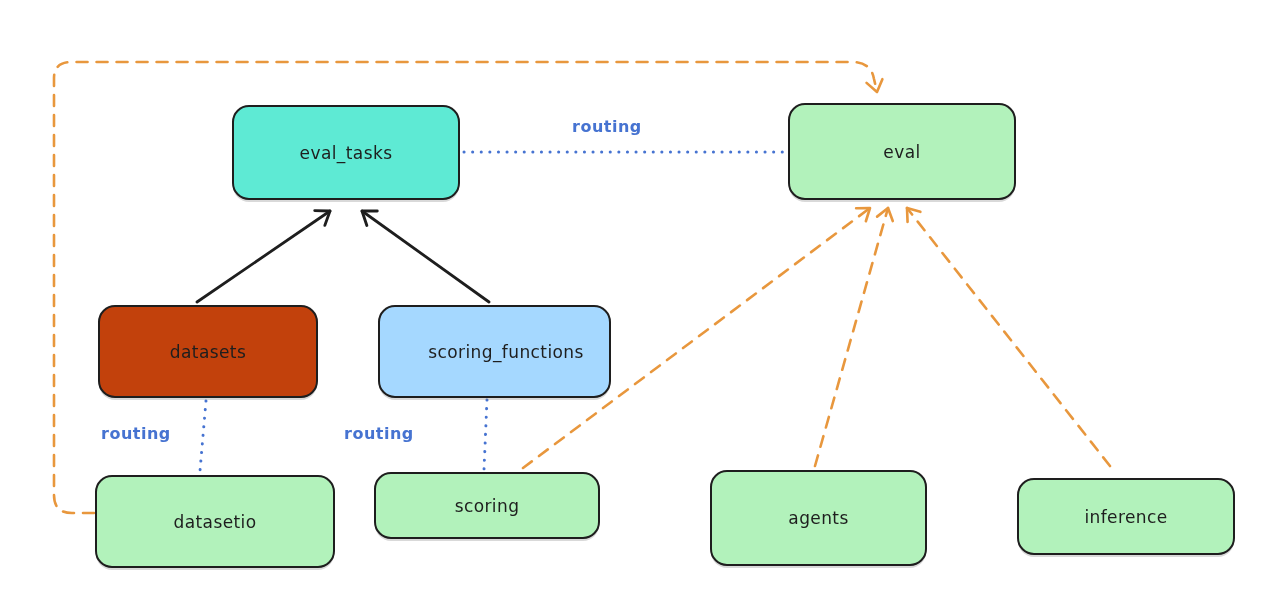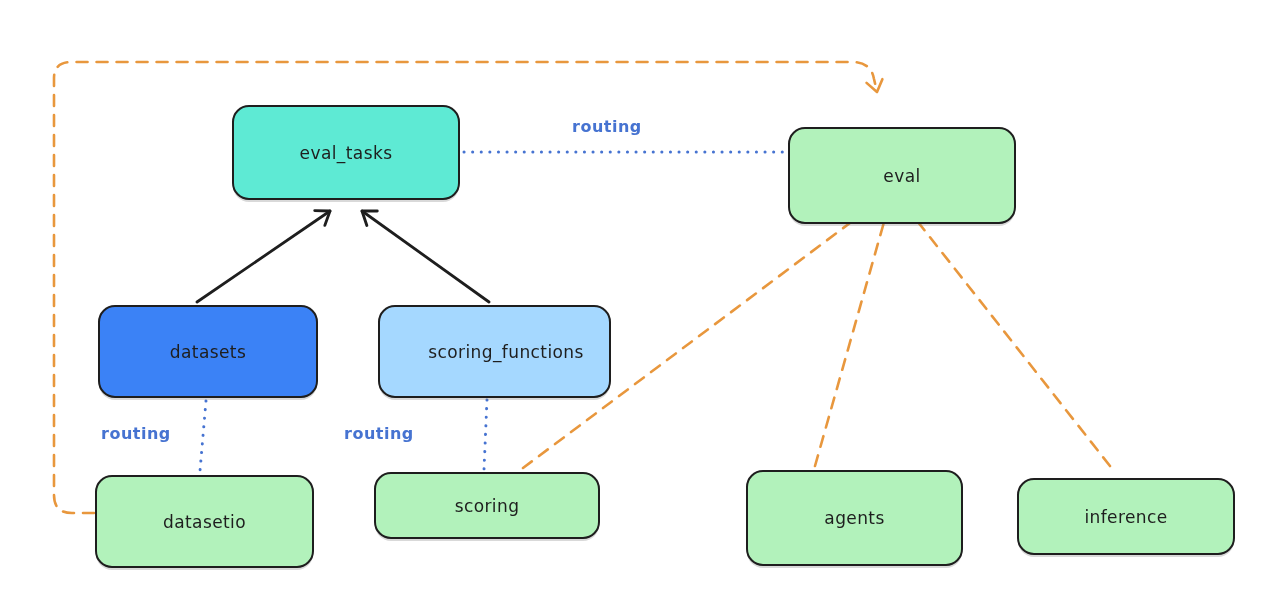--- a/index.html
+++ b/index.html
@@ -106,41 +106,41 @@
 
     <path class="edge-blue-dotted" d="M 464 152 L 785 152"></path>
     <path class="edge-blue-dotted" d="M 206 401 L 200 471"></path>
     <path class="edge-blue-dotted" d="M 487 400 L 484 470"></path>
   </svg>
 
   <div class="node" style="left: 232px; top: 105px; width: 228px; height: 95px; background-color: #5eead4;">
     <span class="node-label">eval_tasks</span>
   </div>
 
-  <div class="node" style="left: 98px; top: 305px; width: 220px; height: 93px; background-color: #3b82f6;">
+  <div class="node" style="left: 98px; top: 305px; width: 220px; height: 93px; background-color: #c2410c;">
     <span class="node-label">datasets</span>
   </div>
 
   <div class="node" style="left: 378px; top: 305px; width: 233px; height: 93px; background-color: rgb(165, 216, 255); padding-left: 23px;">
     <span class="node-label">scoring_functions</span>
   </div>
 
-  <div class="node" style="left: 788px; top: 103px; width: 228px; height: 97px; background-color: rgb(178, 242, 187); margin-top: 24px;">
+  <div class="node" style="left: 788px; top: 103px; width: 228px; height: 97px; background-color: rgb(178, 242, 187);">
     <span class="node-label">eval</span>
   </div>
 
-  <div class="node" style="left: 95px; top: 475px; width: 219px; height: 93px; background-color: rgb(178, 242, 187);">
+  <div class="node" style="left: 95px; top: 475px; width: 240px; height: 93px; background-color: rgb(178, 242, 187);">
     <span class="node-label">datasetio</span>
   </div>
 
   <div class="node" style="left: 374px; top: 472px; width: 226px; height: 67px; background-color: rgb(178, 242, 187);">
     <span class="node-label">scoring</span>
   </div>
 
-  <div class="node" style="left: 710px; top: 470px; width: 217px; height: 96px; background-color: rgb(178, 242, 187); margin-left: 36px;">
+  <div class="node" style="left: 710px; top: 470px; width: 217px; height: 96px; background-color: rgb(178, 242, 187);">
     <span class="node-label">agents</span>
   </div>
 
   <div class="node" style="left: 1017px; top: 478px; width: 218px; height: 77px; background-color: rgb(178, 242, 187);">
     <span class="node-label">inference</span>
   </div>
 
   <span class="edge-label" style="left:572px; top:117px;">routing</span>
 
   <span class="edge-label" style="left:101px; top:424px;">routing</span>

